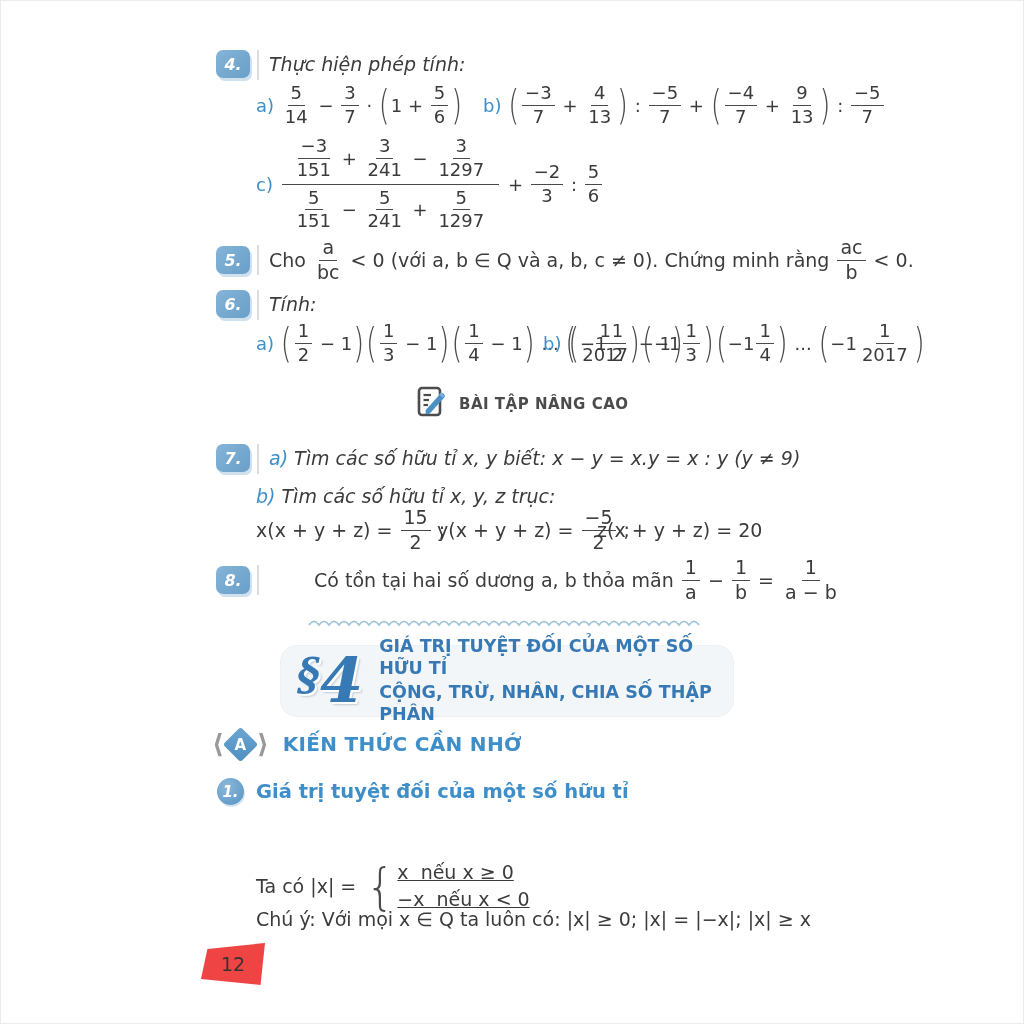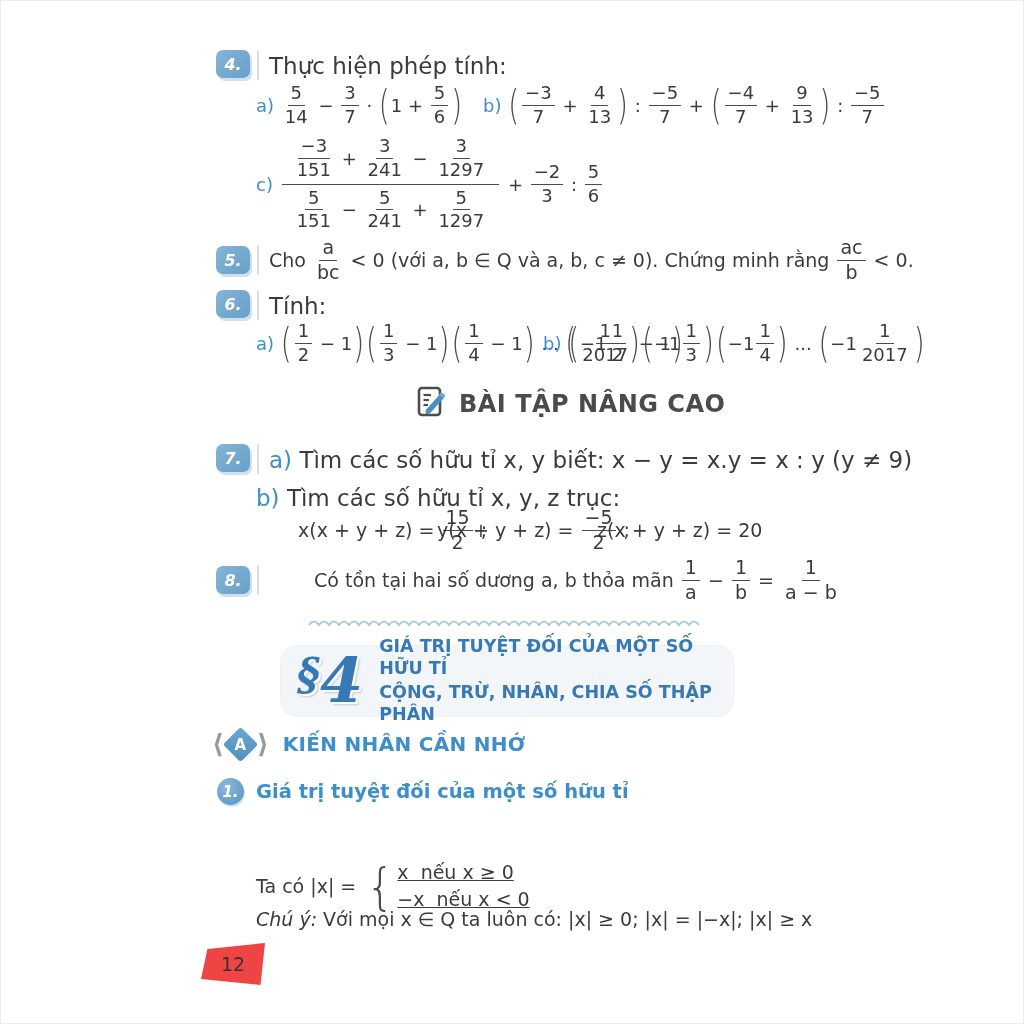--- a/index.html
+++ b/index.html
@@ -16,39 +16,39 @@
   .prow{position:absolute;display:flex;align-items:center;}
   .prow.top{align-items:flex-start;}
   .badge{
     flex:0 0 auto;width:34px;height:28px;border-radius:7px;
     background:linear-gradient(135deg,#85b4d7,#699fc8);
     color:#fff;font-weight:bold;font-style:italic;font-size:16px;
     display:flex;align-items:center;justify-content:center;
     box-shadow:2px 3px 0 #cfe0ee;
   }
   .badge-line{flex:0 0 auto;width:2px;height:30px;background:#dcdcdc;margin:0 10px 0 7px;}
-  .ptitle{font-size:23px;color:#3b3b3b;padding-top:3px;}
+  .ptitle{font-size:19px;color:#3b3b3b;padding-top:3px;font-style:italic;}
   .lbl{color:#3d8ec9;white-space:pre;}
   
   .math{display:inline-flex;align-items:center;font-size:18px;color:#3b3b3b;}
   .math .mtxt{white-space:pre;}
   .frac{display:inline-flex;flex-direction:column;align-items:center;vertical-align:middle;margin:0 2px;}
   .frac .num{display:block;border-bottom:1.6px solid #4a4a4a;padding:0 3px 1px;line-height:1.15;text-align:center;}
   .frac .den{display:block;padding:1px 3px 0;line-height:1.15;text-align:center;}
   .paren{display:inline-block;font-size:28px;font-weight:300;transform:scaleY(1.45);margin:0 1px;color:#4a4a4a;}
   .cfrac{display:inline-flex;flex-direction:column;align-items:center;margin:0 3px;}
   .cfrac .cnum,.cfrac .cden{display:inline-flex;align-items:center;padding:3px 10px;}
   .cfrac .cnum{border-bottom:1.8px solid #4a4a4a;}
   .cases{display:inline-flex;align-items:center;margin-left:4px;}
   .cases .brace{font-size:44px;font-weight:200;transform:scaleY(1.15);color:#4a4a4a;margin-right:3px;}
   .case-rows{display:inline-flex;flex-direction:column;text-decoration:underline;}
   .case-row{line-height:1.4;white-space:pre;}
   
   .adv{position:absolute;left:413px;top:384px;display:flex;align-items:center;gap:10px;}
-  .adv-title{font-size:24px;font-weight:bold;color:#4b4b4b;letter-spacing:.5px;}
+  .adv-title{font-size:15px;font-weight:bold;color:#4b4b4b;letter-spacing:.5px;}
   
   .wave{position:absolute;left:308px;top:615px;}
   
   .banner{
     position:absolute;left:281px;top:646px;width:452px;height:70px;
     background:#f3f6f8;border-radius:16px;display:flex;align-items:center;
     padding-left:16px;box-sizing:border-box;box-shadow:0 0 0 1px #eef1f4;
   }
   .s4{display:flex;align-items:flex-start;font-style:italic;font-weight:bold;color:#3779b5;
       text-shadow:2px 2px 0 #ffffff,3px 3px 2px #c3ccd4;}
@@ -66,21 +66,21 @@
   .secA-title{font-size:20px;font-weight:bold;color:#3d8ec9;margin-left:8px;letter-spacing:.3px;}
   
   .kpoint{position:absolute;left:217px;top:778px;display:flex;align-items:center;}
   .kcircle{width:27px;height:27px;border-radius:50%;
            background:radial-gradient(circle at 35% 30%,#8cb8da,#5593c3);
            color:#fff;font-weight:bold;font-style:italic;font-size:15px;
            display:flex;align-items:center;justify-content:center;box-shadow:1px 2px 0 #d5e4f0;}
   .ktitle{font-size:19.5px;font-weight:bold;color:#3d8ec9;margin-left:12px;}
   .kpara{position:absolute;left:256px;top:808px;width:592px;font-size:19px;line-height:1.55;color:#3b3b3b;}
   .knote{position:absolute;left:256px;top:908px;font-size:19px;color:#3b3b3b;}
-  .knote .it{font-style:italic;}
+  .knote .it{}
   
   .ptab{
     position:absolute;left:201px;top:943px;width:64px;height:42px;
     background:#ef4444;clip-path:polygon(10% 14%,100% 0%,93% 100%,0% 86%);
     display:flex;align-items:center;justify-content:center;
   }
   .ptab span{color:#343434;font-size:19px;}
 </style>
 </head>
 <body>
@@ -310,21 +310,21 @@
   </div>
 
   <div class="prow top" style="left:216px;top:444px;">
     <div class="badge">7.</div>
     <div class="badge-line"></div>
     <div class="ptitle"><span class="lbl">a) </span><span>Tìm các số hữu tỉ x, y biết: x − y = x.y = x : y (y ≠ 9)</span></div>
   </div>
   <div class="ptitle" style="position:absolute;left:256px;top:482px;">
     <span class="lbl">b) </span><span>Tìm các số hữu tỉ x, y, z trục:</span>
   </div>
-  <div class="math" style="position:absolute;left:256px;top:504px;height:52px;font-size:19px;margin-left:42px;">
+  <div class="math" style="position:absolute;left:256px;top:504px;height:52px;font-size:19px;">
       <span class="mtxt">x(x + y + z) = </span>
       <span class="frac">
         <span class="num">15</span>
         <span class="den">2</span>
       </span>
       <span class="mtxt"> ;</span>
     </div>
   <div class="math" style="position:absolute;left:437px;top:504px;height:52px;font-size:19px;">
       <span class="mtxt">y(x + y + z) = </span>
       <span class="frac">
@@ -375,21 +375,21 @@
       <span>CỘNG, TRỪ, NHÂN, CHIA SỐ THẬP PHÂN</span>
     </div>
   </div>
 
   <div class="secA">
     <span class="angle">⟨</span>
     <span class="diamond">
         <span>A</span>
       </span>
     <span class="angle">⟩</span>
-    <span class="secA-title">KIẾN NHÂN CẦN NHỚ</span>
+    <span class="secA-title">KIẾN THỨC CẦN NHỚ</span>
   </div>
 
   <div class="kpoint">
     <span class="kcircle">1.</span>
     <span class="ktitle">Giá trị tuyệt đối của một số hữu tỉ</span>
   </div>
   <div class="math" style="position:absolute;left:256px;top:858px;height:56px;font-size:19px;">
       <span class="mtxt">Ta có |x| = </span>
       <span class="cases">
         <span class="brace">{</span>

